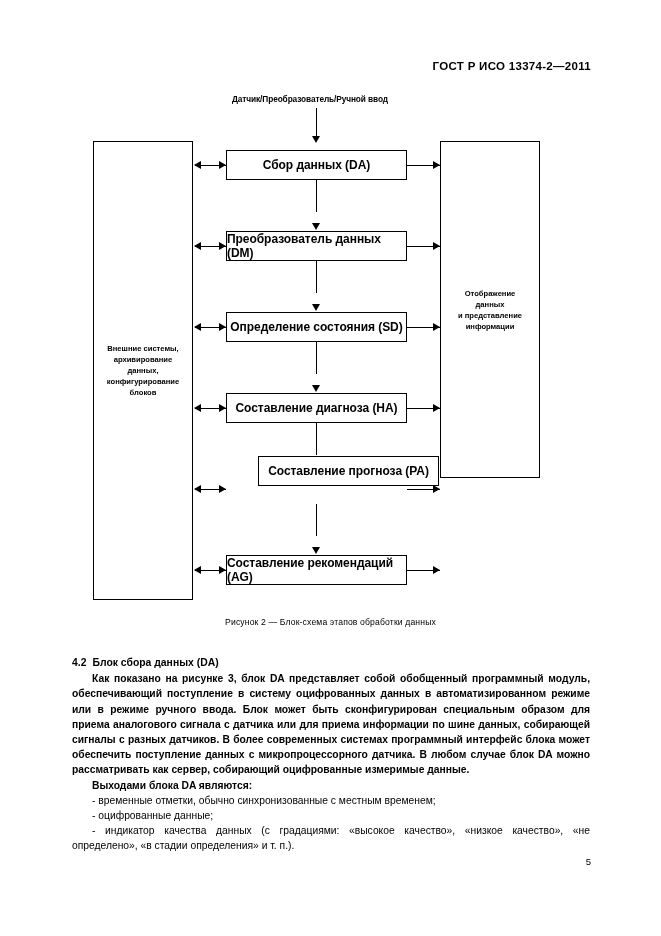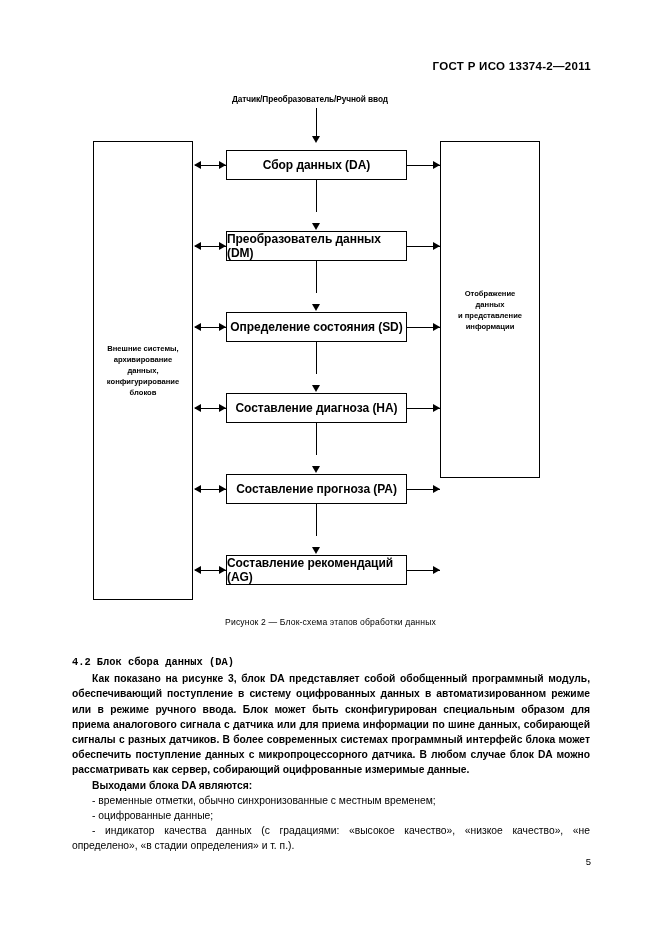--- a/index.html
+++ b/index.html
@@ -146,21 +146,20 @@
     top: 655px;
     width: 518px;
     font-size: 10.3px;
     line-height: 15.2px;
     color: #000;
   }
   .sec-head {
     font-weight: bold;
     margin-bottom: 1px;
     font-size: 10.4px;
-    font-family: Liberation Mono, monospace;
   }
   .sec-head .num { margin-right: 6px; }
   .para {
     text-align: justify;
     text-indent: 20px;
     margin: 0;
     font-weight: bold;
   }
   .list-line {
     text-indent: 20px;
@@ -248,21 +247,21 @@
     <span>Составление диагноза (HA)</span>
   </div>
   <div class="hline" style="left:195px; top:323.5px; width:31px;"></div>
   <div class="arrow arrow-left" style="left:194px; top:319.5px;"></div>
   <div class="arrow arrow-right" style="left:219px; top:319.5px;"></div>
   <div class="hline" style="left:407px; top:323.5px; width:33px;"></div>
   <div class="arrow arrow-right" style="left:433px; top:319.5px;"></div>
   <div class="vline" style="left:315.5px; top:339px; height:32px;"></div>
   <div class="arrow arrow-down" style="left:311.5px; top:382px;"></div>
 
-  <div class="proc-box" style="top:390px;">
+  <div class="proc-box" style="top:372px;margin-left:32px;">
     <span>Составление прогноза (PA)</span>
   </div>
   <div class="hline" style="left:195px; top:404.5px; width:31px;"></div>
   <div class="arrow arrow-left" style="left:194px; top:400.5px;"></div>
   <div class="arrow arrow-right" style="left:219px; top:400.5px;"></div>
   <div class="hline" style="left:407px; top:404.5px; width:33px;"></div>
   <div class="arrow arrow-right" style="left:433px; top:400.5px;"></div>
   <div class="vline" style="left:315.5px; top:420px; height:32px;"></div>
   <div class="arrow arrow-down" style="left:311.5px; top:463px;"></div>
 

